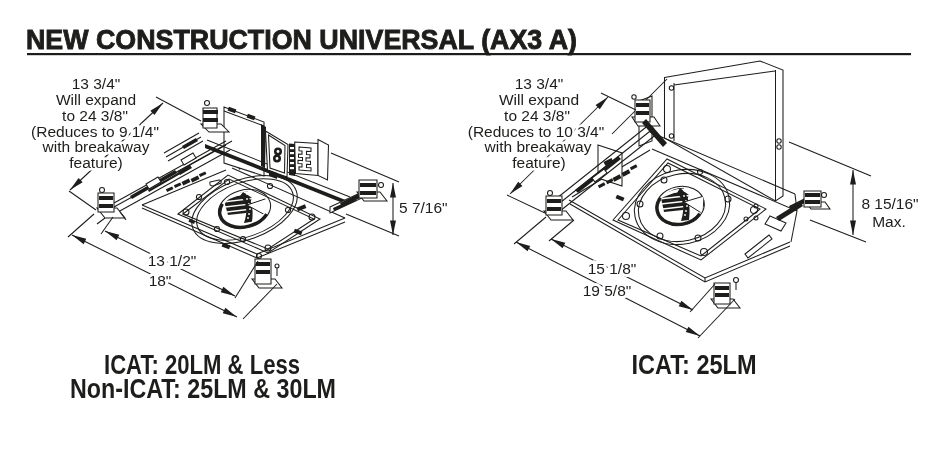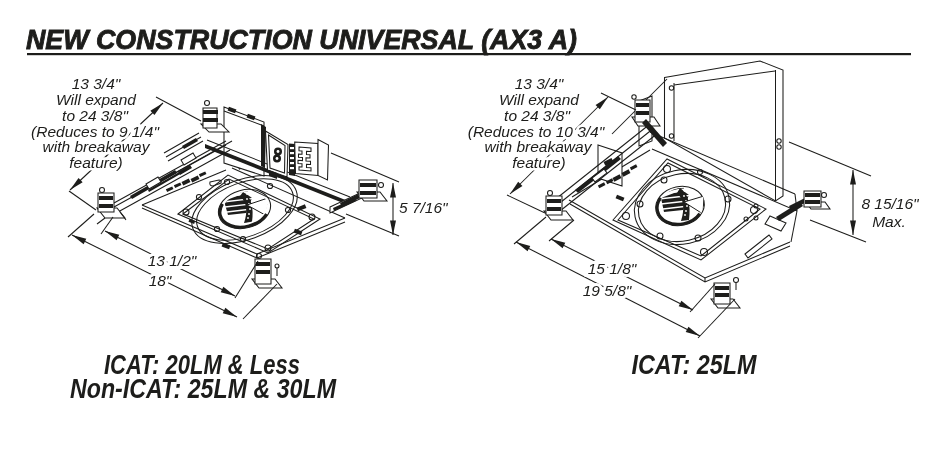--- a/index.html
+++ b/index.html
@@ -1,17 +1,17 @@
 <!DOCTYPE html>
 <html><head>
 <meta charset="utf-8">
 <style>
   html,body{margin:0;padding:0;background:#fff;}
   #page{position:relative;width:937px;height:453px;background:#fff;overflow:hidden;
-        font-family:"Liberation Sans", sans-serif;color:#1d1d1b;font-style:italic;}
+        font-family:"Liberation Sans", sans-serif;color:#1d1d1b;}
   svg{position:absolute;left:0;top:0;}
   .lab{fill:#1d1d1b;font-family:"Liberation Sans",sans-serif;font-size:15.5px;paint-order:stroke;stroke:#fff;stroke-width:5;}
   .cap{fill:#1d1d1b;font-family:"Liberation Sans",sans-serif;font-size:27px;font-weight:bold;}
   .ttl{fill:#1d1d1b;font-family:"Liberation Sans",sans-serif;font-size:28px;font-weight:bold;}
   .th{stroke:#1d1d1b;stroke-width:1.05;fill:none;}
   .wf{stroke:#1d1d1b;stroke-width:1.05;fill:#fff;}
   .df{fill:#1d1d1b;stroke:none;}
 </style>
 </head>
 <body>

